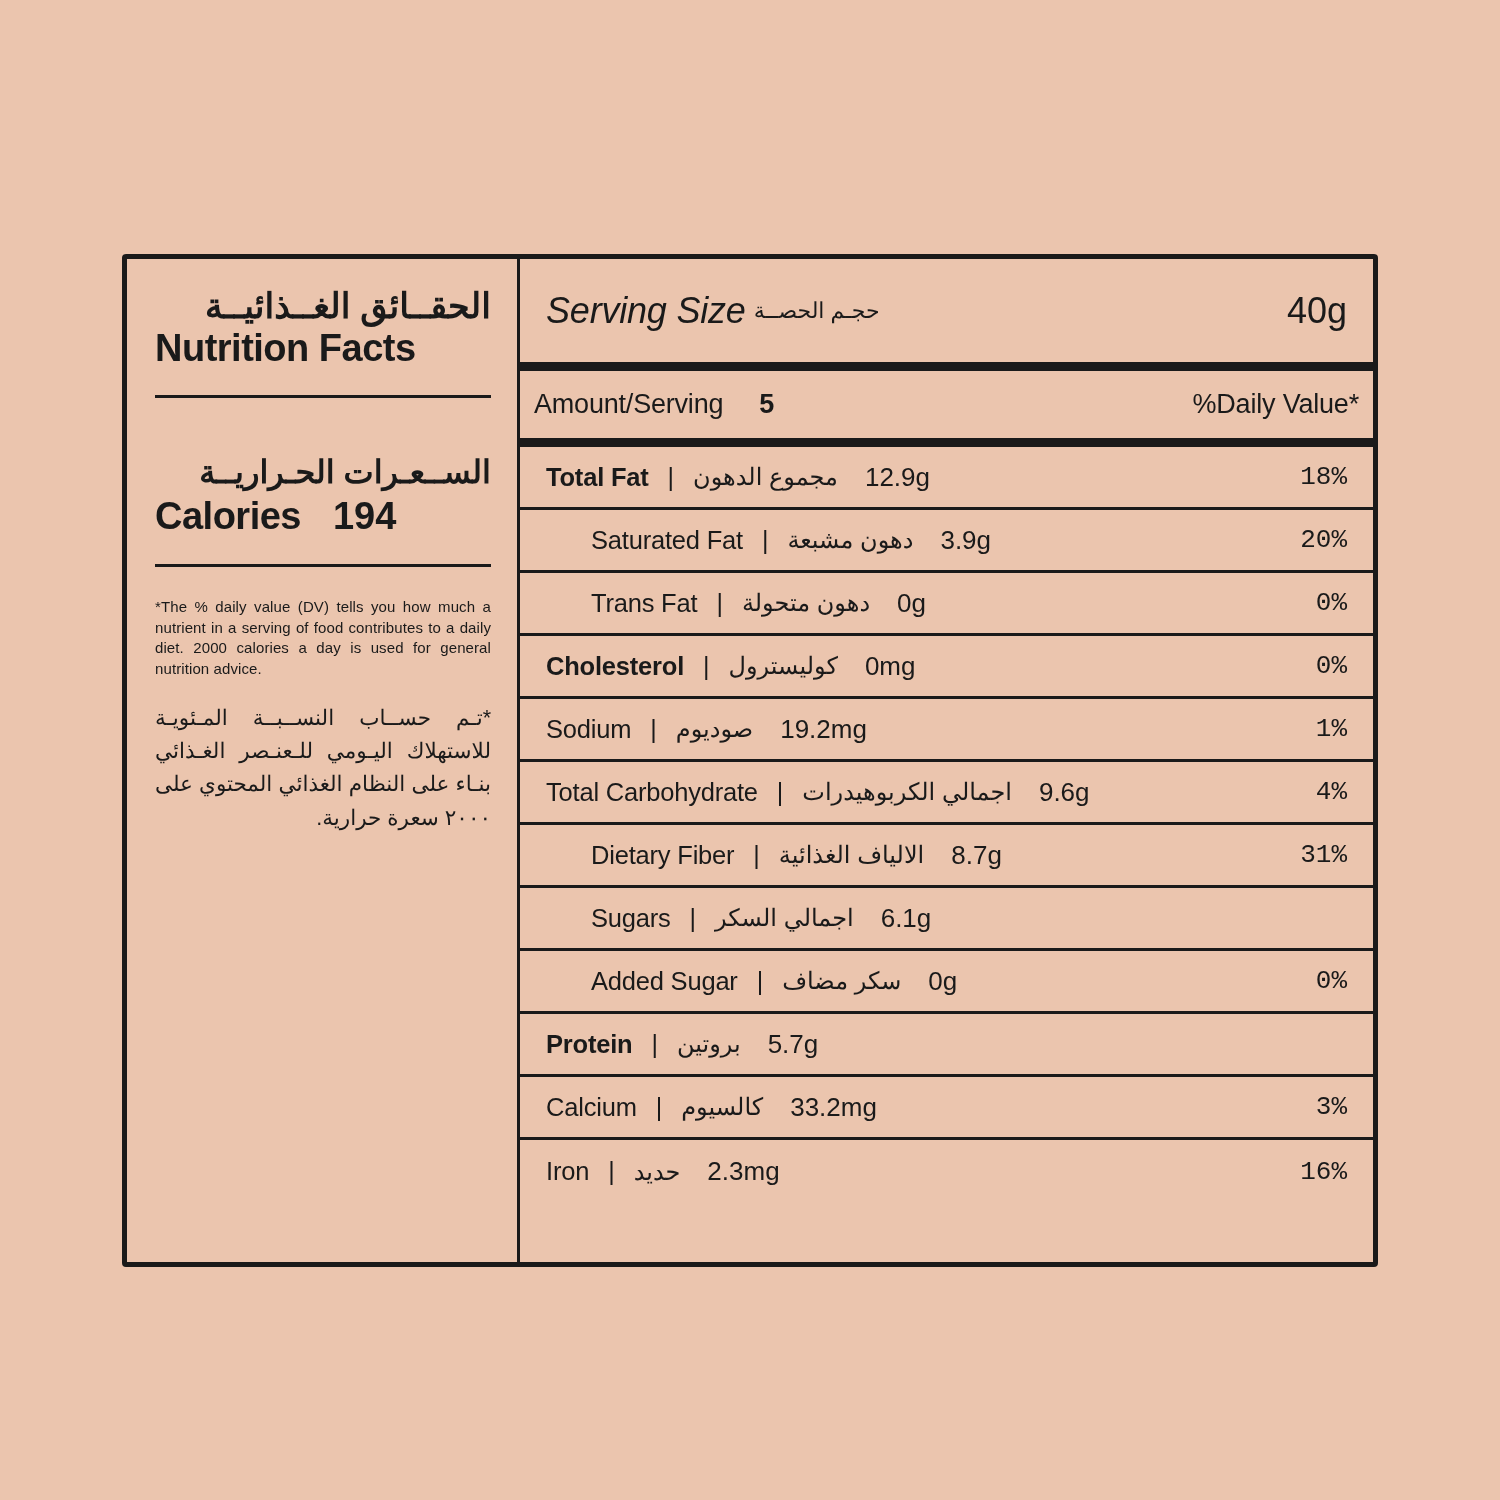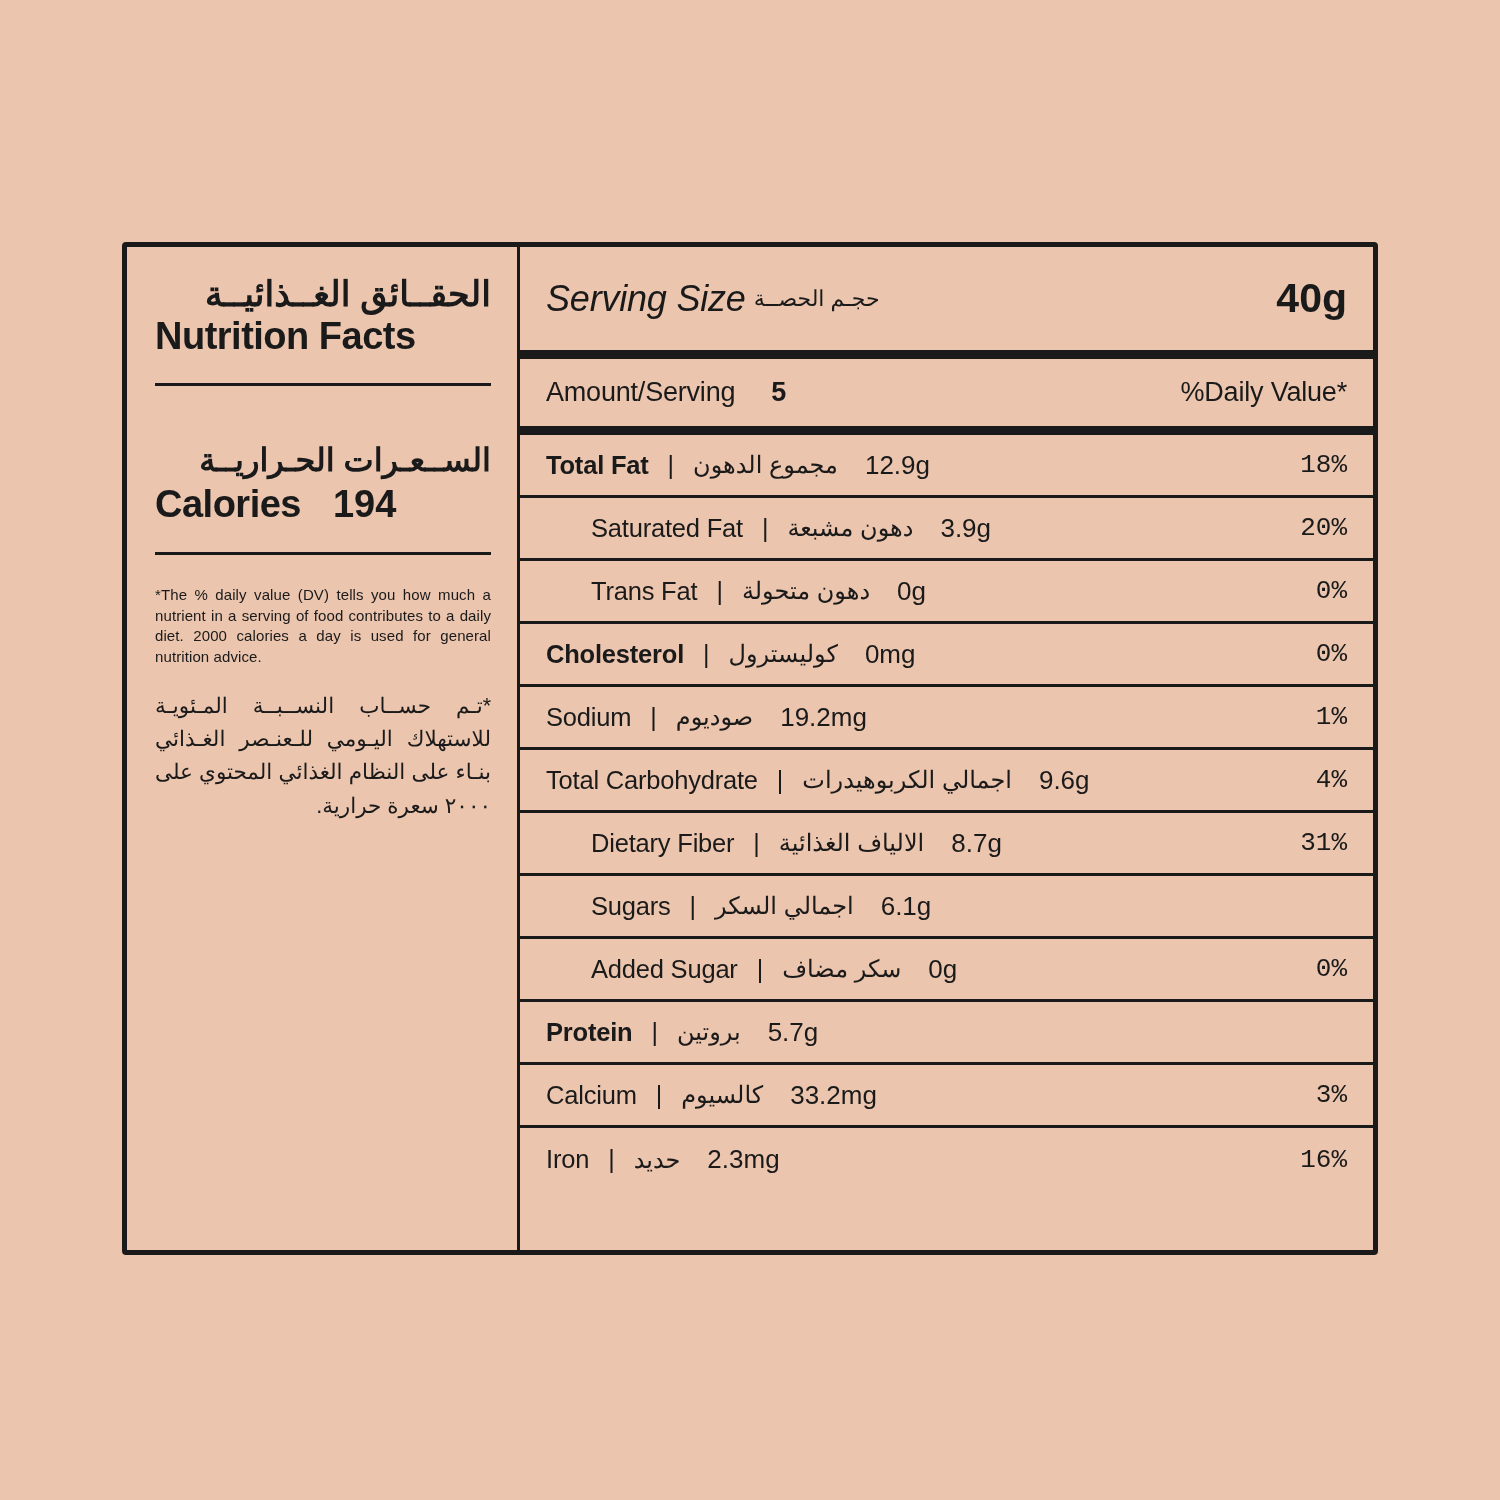--- a/index.html
+++ b/index.html
@@ -11,21 +11,21 @@
     height: 1500px;
     background: #EBC5AE;
     font-family: "Liberation Sans", sans-serif;
     color: #1A1A1A;
     overflow: hidden;
   }
 
   .panel {
     position: absolute;
     left: 122px;
-    top: 242px;
+    top: 254px;
     width: 1256px;
     height: 1013px;
     border: 5px solid #1A1A1A;
     border-radius: 4px;
     box-sizing: border-box;
     display: flex;
     flex-direction: row;
   }
 
   
@@ -126,28 +126,28 @@
     letter-spacing: -0.2px;
     font-style: italic;
   }
   .serving-label-ar {
     font-size: 22px;
     direction: rtl;
     margin-left: 8px;
   }
   .serving-value {
     margin-left: auto;
-    font-size: 41px;
-    font-weight: 700;
+    font-size: 36px;
+    font-weight: 400;
   }
 
   .amount-row {
     display: flex;
     align-items: center;
-    padding: 0 26px;
+    padding: 0 14px;
     height: 76px;
     border-bottom: 9px solid #1A1A1A;
     box-sizing: border-box;
   }
   .amount-label {
     font-size: 27px;
     letter-spacing: -0.2px;
   }
   .amount-value {
     font-size: 27px;

